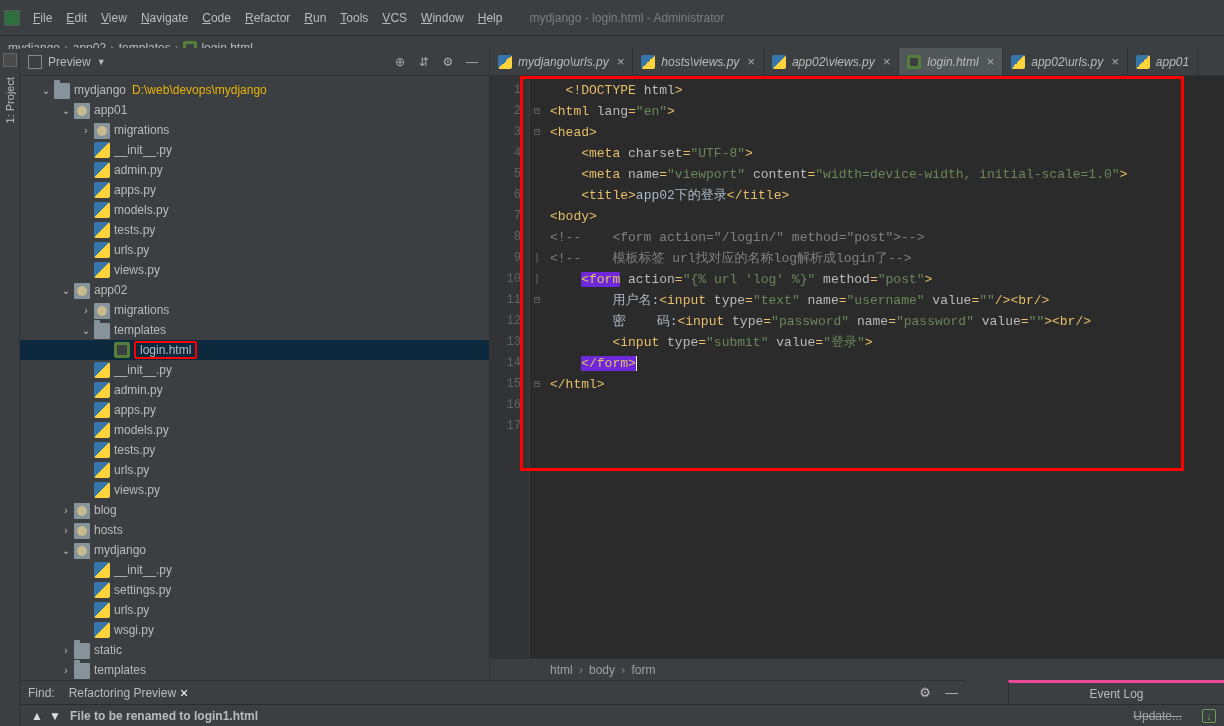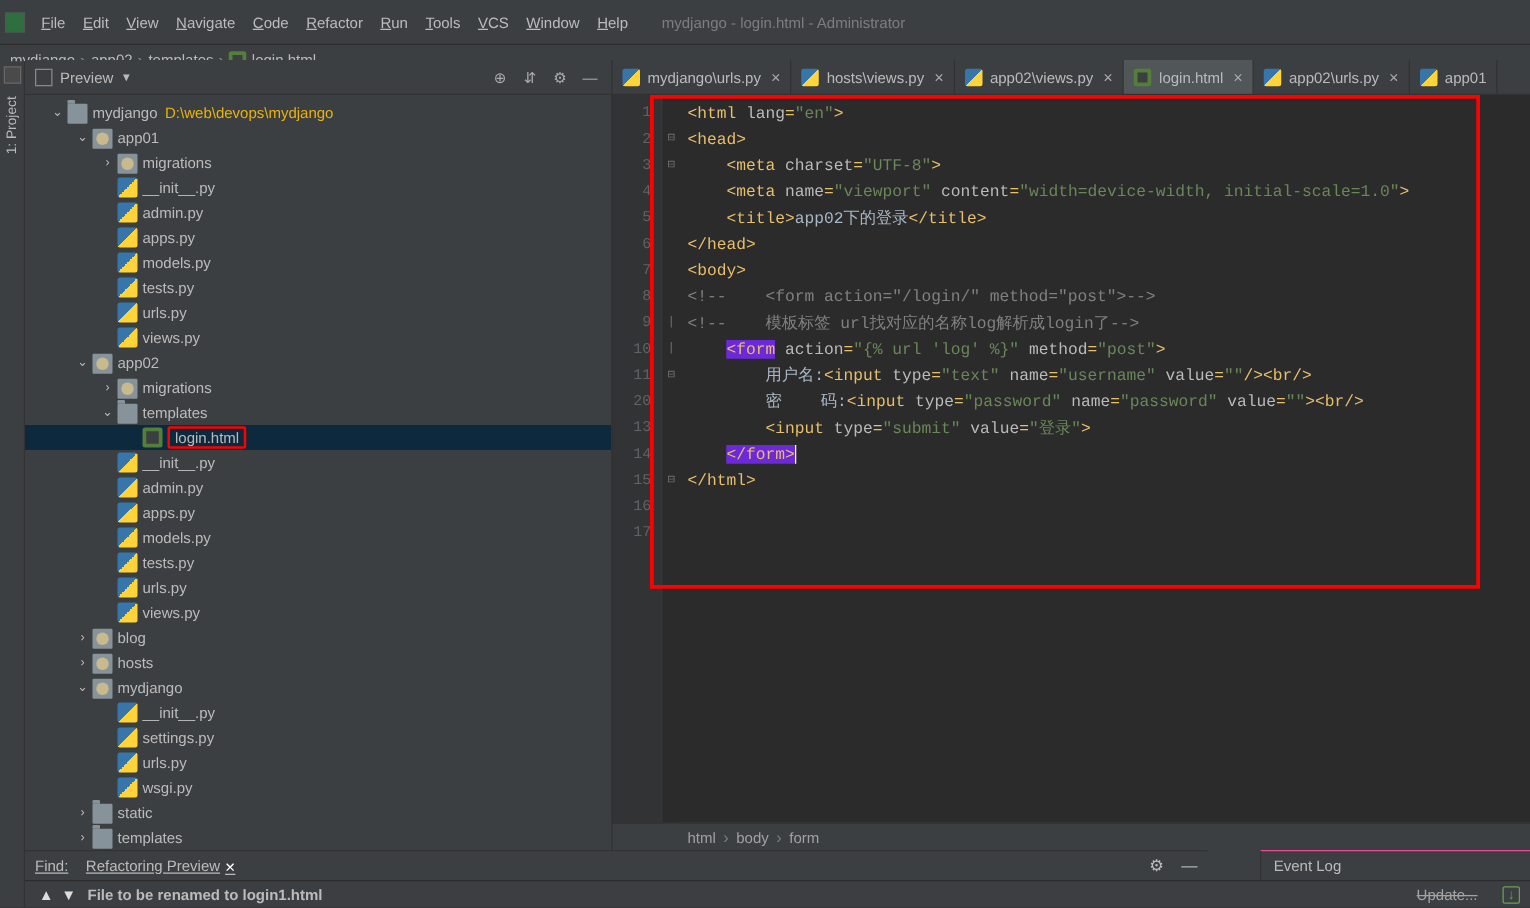--- a/index.html
+++ b/index.html
@@ -85,20 +85,21 @@
   .ic-pkg { background:#87939a; width:14px;height:12px;margin-top:2px;border-radius:1px; position:relative;}
   .ic-pkg::after{content:"";position:absolute;inset:3px;border-radius:50%;background:#c9ba8d;}
   .ic-py { width:14px;height:14px; position:relative; background:linear-gradient(135deg,#3776ab 50%,#ffd43b 50%);border-radius:2px; }
   .ic-html { width:14px;height:14px; background:#537f3a;border-radius:2px; position:relative;}
   .ic-html::after{content:"";position:absolute;inset:3px;background:#3c3f41;}
   
   .editor { flex:1; display:flex; flex-direction:column; background:#2b2b2b; }
   .tabs {
     height:28px; display:flex; align-items:stretch; background:#3c3f41;
     border-bottom:1px solid #323232;
+    font-style:italic;
   }
   .tabs .tab {
     display:flex; align-items:center; padding:0 8px; gap:6px;
     border-right:1px solid #323232; color:#bbbbbb; position:relative;
   }
   .tabs .tab.active { background:#515658; }
   .tabs .tab .close { color:#aaa; font-size:13px; margin-left:2px; }
   .code-wrap { flex:1; display:flex; position:relative; overflow:hidden; }
   .gutter {
     width:40px; background:#313335; color:#606366; text-align:right;
@@ -123,27 +124,27 @@
     display:flex; align-items:center; padding:0 60px; gap:6px; color:#a0a0a0;
   }
   .crumbs .sep{color:#7d7d7d;font-size:13px;}
   
   .findbar {
     position:absolute; left:20px; right:258px; bottom:22px; height:24px;
     background:#3c3f41; border-top:1px solid #323232;
     display:flex; align-items:center; padding:0 8px; gap:14px;
   }
   .findbar .close{ color:#fff; font:14px Arial; margin-right:4px;}
-  .findbar .item{ color:#bbbbbb; display:flex; align-items:center; gap:4px;text-decoration:underline;}
+  .findbar .item{ color:#bbbbbb; display:flex; align-items:center; gap:4px;}
   .findbar .spacer{flex:1;}
   .findbar .gear{ color:#bbb; font-size:13px;}
   .eventlog {
     position:absolute; right:0; bottom:22px; width:216px; height:24px;
-    background:#3c3f41; border-top:1px solid #ec4899; border-left:1px solid #323232;
-    display:flex; align-items:center; padding:0 10px; color:#bbbbbb;
+    background:#3c3f41; border-top:3px solid #ec4899; border-left:1px solid #323232;
+    display:flex; align-items:center; padding:0 10px; color:#bbbbbb;justify-content:center;
   }
   .statusbar {
     position:absolute; left:20px; right:0; bottom:0; height:22px;
     background:#3c3f41; border-top:1px solid #2b2b2b;
     display:flex; align-items:center; padding:0 8px; color:#bbbbbb;
   }
   .statusbar .arrow-btn{ width:18px;text-align:center;color:#ddd;}
   .statusbar .msg{ margin-left:6px; font-weight:bold;}
   .statusbar .spacer{flex:1;}
   .statusbar .upd{ color:#a3a3a3; text-decoration:line-through; margin-right:20px;}
@@ -397,21 +398,21 @@
           <div>2</div>
           <div>3</div>
           <div>4</div>
           <div>5</div>
           <div>6</div>
           <div>7</div>
           <div>8</div>
           <div>9</div>
           <div>10</div>
           <div>11</div>
-          <div>20</div>
+          <div>12</div>
           <div>13</div>
           <div>14</div>
           <div>15</div>
           <div>16</div>
           <div>17</div>
         </div>
       <div class="fold-col mono" id="foldcol">
           <div></div>
           <div>⊟</div>
           <div>⊟</div>
@@ -424,26 +425,26 @@
           <div>|</div>
           <div>⊟</div>
           <div></div>
           <div></div>
           <div></div>
           <div>⊟</div>
           <div></div>
           <div></div>
         </div>
       <div class="code mono" id="code">
+          <div class="ln">  <span class="c-tag">&lt;!DOCTYPE <span class="c-attr">html</span>&gt;</span></div>
           <div class="ln"><span class="c-tag">&lt;html <span class="c-attr">lang</span>=<span class="c-str">"en"</span>&gt;</span></div>
           <div class="ln"><span class="c-tag">&lt;head&gt;</span></div>
           <div class="ln">    <span class="c-tag">&lt;meta <span class="c-attr">charset</span>=<span class="c-str">"UTF-8"</span>&gt;</span></div>
           <div class="ln">    <span class="c-tag">&lt;meta <span class="c-attr">name</span>=<span class="c-str">"viewport"</span> <span class="c-attr">content</span>=<span class="c-str">"width=device-width, initial-scale=1.0"</span>&gt;</span></div>
           <div class="ln">    <span class="c-tag">&lt;title&gt;</span><span class="c-txt">app02下的登录</span><span class="c-tag">&lt;/title&gt;</span></div>
-          <div class="ln"><span class="c-tag">&lt;/head&gt;</span></div>
           <div class="ln"><span class="c-tag">&lt;body&gt;</span></div>
           <div class="ln"><span class="c-cmt">&lt;!--    &lt;form action="/login/" method="post"&gt;--&gt;</span></div>
           <div class="ln"><span class="c-cmt">&lt;!--    模板标签 url找对应的名称log解析成login了--&gt;</span></div>
           <div class="ln">    <span class="hl-elem"><span class="c-tag">&lt;form</span></span><span class="c-tag"> <span class="c-attr">action</span>=<span class="c-str">"{% url 'log' %}"</span> <span class="c-attr">method</span>=<span class="c-str">"post"</span>&gt;</span></div>
           <div class="ln">        <span class="c-txt">用户名:</span><span class="c-tag">&lt;input <span class="c-attr">type</span>=<span class="c-str">"text"</span> <span class="c-attr">name</span>=<span class="c-str">"username"</span> <span class="c-attr">value</span>=<span class="c-str">""</span>/&gt;&lt;br/&gt;</span></div>
           <div class="ln">        <span class="c-txt">密    码:</span><span class="c-tag">&lt;input <span class="c-attr">type</span>=<span class="c-str">"password"</span> <span class="c-attr">name</span>=<span class="c-str">"password"</span> <span class="c-attr">value</span>=<span class="c-str">""</span>&gt;&lt;br/&gt;</span></div>
           <div class="ln">        <span class="c-tag">&lt;input <span class="c-attr">type</span>=<span class="c-str">"submit"</span> <span class="c-attr">value</span>=<span class="c-str">"登录"</span>&gt;</span></div>
           <div class="ln">    <span class="hl-elem"><span class="c-tag">&lt;/form&gt;</span></span><span class="caret"></span></div>
           <div class="ln"><span class="c-tag">&lt;/html&gt;</span></div>
         </div>

